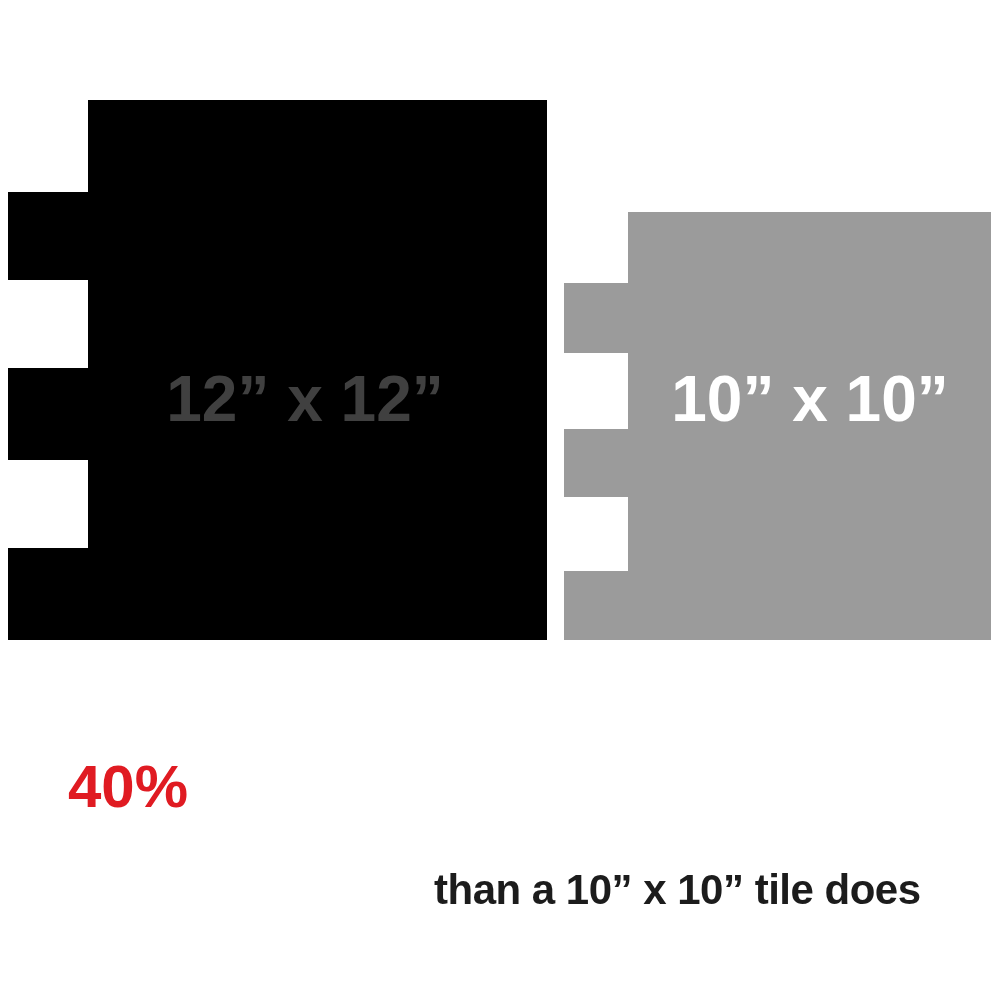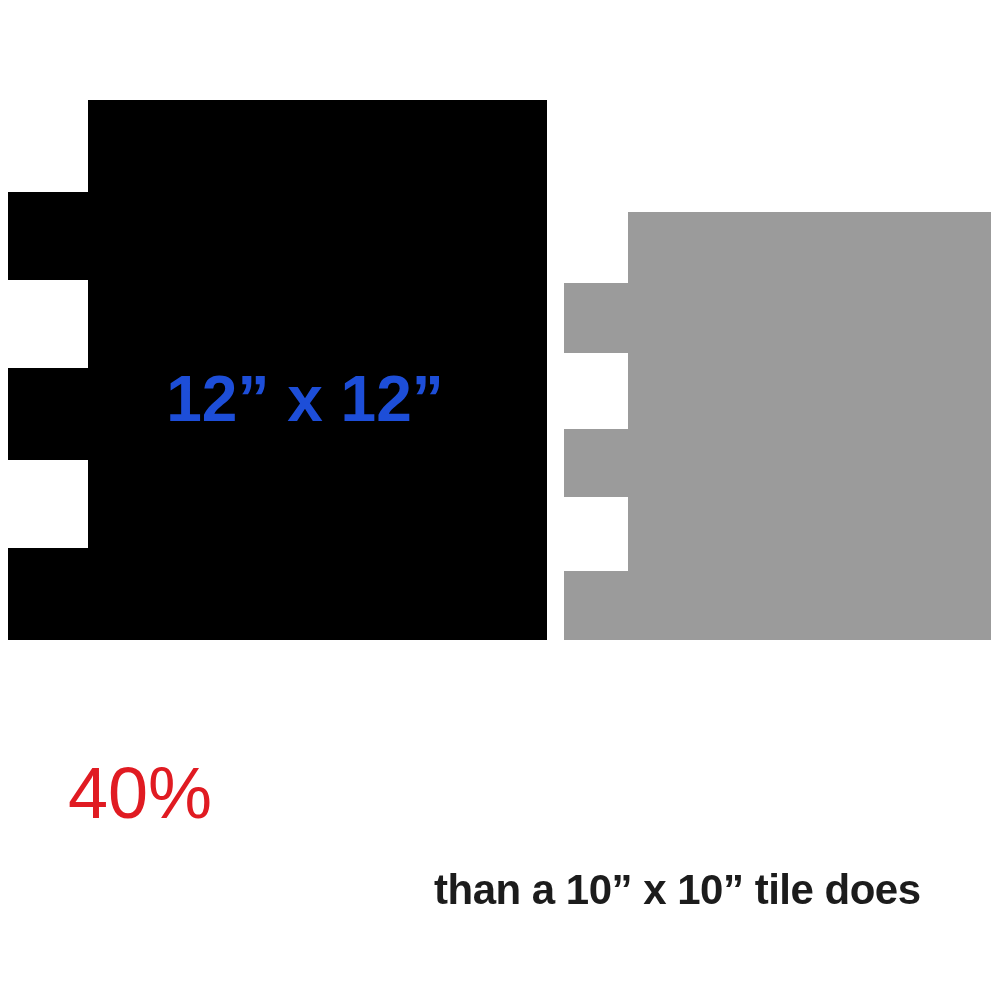--- a/index.html
+++ b/index.html
@@ -46,22 +46,22 @@
     align-items: baseline;
     white-space: nowrap;
   }
   .cap-text {
     font-size: 42px;
     font-weight: 700;
     letter-spacing: -0.5px;
     line-height: 1;
   }
   #caption-highlight {
-    font-size: 72px;
-    font-weight: 400;
+    font-size: 60px;
+    font-weight: 700;
     line-height: 1;
     margin-left: 16px;
     margin-right: 26px;
   }
   #caption-line2 {
     left: 434px; top: 869px;
     font-size: 42px;
     font-weight: 700;
     letter-spacing: -0.5px;
     line-height: 1;
@@ -70,25 +70,26 @@
 </style>
 </head>
 <body>
 
 <div id="stage" style="background-color: rgb(255, 255, 255);">
 
   <div class="abs" id="tile-large-body" style="background-color: rgb(0, 0, 0);"></div>
   <div class="abs" id="tile-large-tab1" style="background-color: rgb(0, 0, 0);"></div>
   <div class="abs" id="tile-large-tab2" style="background-color: rgb(0, 0, 0);"></div>
   <div class="abs" id="tile-large-tab3" style="background-color: rgb(0, 0, 0);"></div>
-  <div class="abs" id="tile-large-label" style="color: #1d4ed8;">12” x 12”</div>
+  <div class="abs" id="tile-large-label" style="color: #404040;">12” x 12”</div>
 
   <div class="abs" id="tile-small-body" style="background-color: rgb(155, 155, 155);"></div>
   <div class="abs" id="tile-small-tab1" style="background-color: rgb(155, 155, 155);"></div>
   <div class="abs" id="tile-small-tab2" style="background-color: rgb(155, 155, 155);"></div>
   <div class="abs" id="tile-small-tab3" style="background-color: rgb(155, 155, 155);"></div>
+  <div class="abs" id="tile-small-label" style="color: rgb(255, 255, 255);">10” x 10”</div>
 
   <div class="abs" id="caption-line1">
     <span id="caption-highlight" style="color: rgb(224, 27, 34);">40%</span>
   </div>
   <div class="abs" id="caption-line2" style="color: rgb(28, 28, 28);">than a 10” x 10” tile does</div>
 
 </div>
 
 </body></html>

